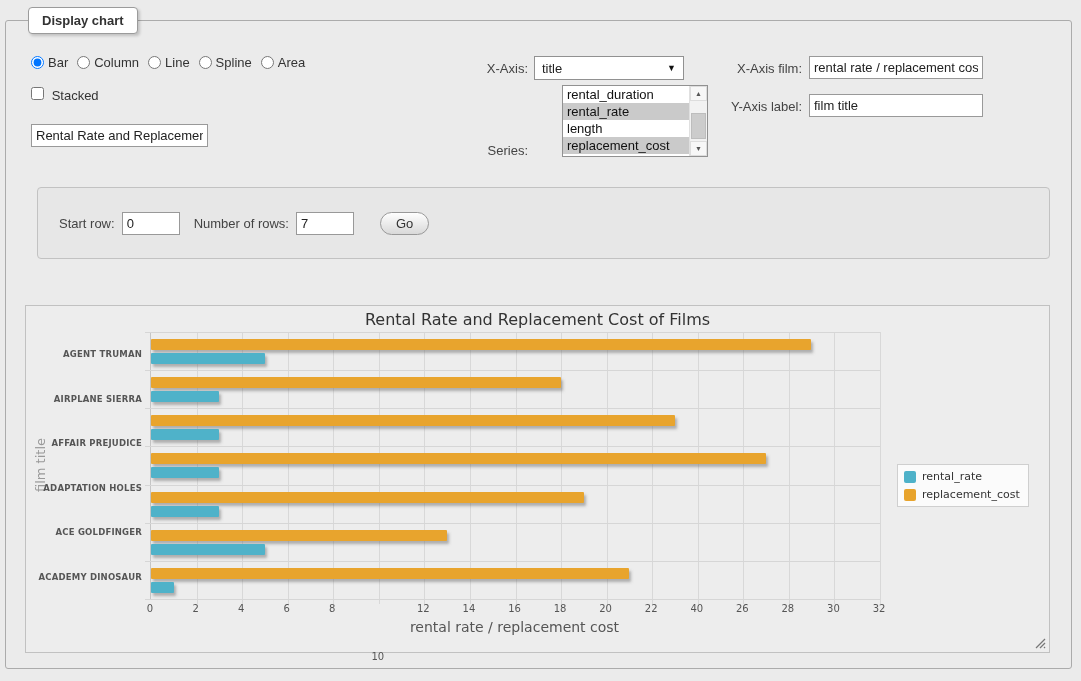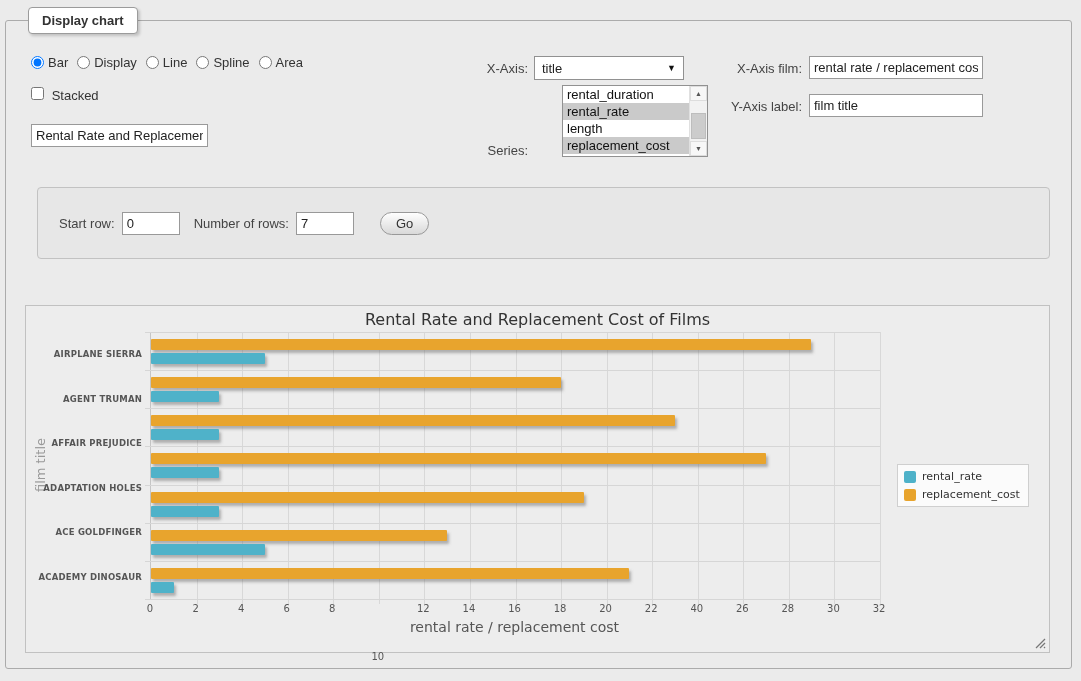--- a/index.html
+++ b/index.html
@@ -85,21 +85,21 @@
   <div class="fieldset">
     <div class="legend-box">Display chart</div>
 
     <div class="radio-row" id="chart-type-row">
         <label>
           <input type="radio" name="ctype" checked="" style="">
           <span>Bar</span>
         </label>
         <label>
           <input type="radio" name="ctype" style="">
-          <span>Display</span>
+          <span>Column</span>
         </label>
         <label>
           <input type="radio" name="ctype" style="">
           <span>Line</span>
         </label>
         <label>
           <input type="radio" name="ctype" style="">
           <span>Spline</span>
         </label>
         <label>
@@ -149,22 +149,22 @@
       <input class="text input-small" value="0" style="">
       <span class="lbl">Number of rows:</span>
       <input class="text input-small" value="7" style="">
       <button class="go-btn">Go</button>
     </div>
 
     <div class="chart-box">
       <div class="chart-title">Rental Rate and Replacement Cost of Films</div>
       <div class="y-axis-title">film title</div>
       <div class="cat-labels" id="cat-labels">
+          <div class="cat-label">AGENT TRUMAN</div>
           <div class="cat-label">AIRPLANE SIERRA</div>
-          <div class="cat-label">AGENT TRUMAN</div>
           <div class="cat-label">AFFAIR PREJUDICE</div>
           <div class="cat-label">ADAPTATION HOLES</div>
           <div class="cat-label">ACE GOLDFINGER</div>
           <div class="cat-label">ACADEMY DINOSAUR</div>
         </div>
       <div class="plot" id="plot">
         <div class="grid-v" style="left: 6.25%;"></div>
           <div class="grid-v" style="left: 12.5%;"></div>
           <div class="grid-v" style="left: 18.75%;"></div>
           <div class="grid-v" style="left: 25%;"></div>

